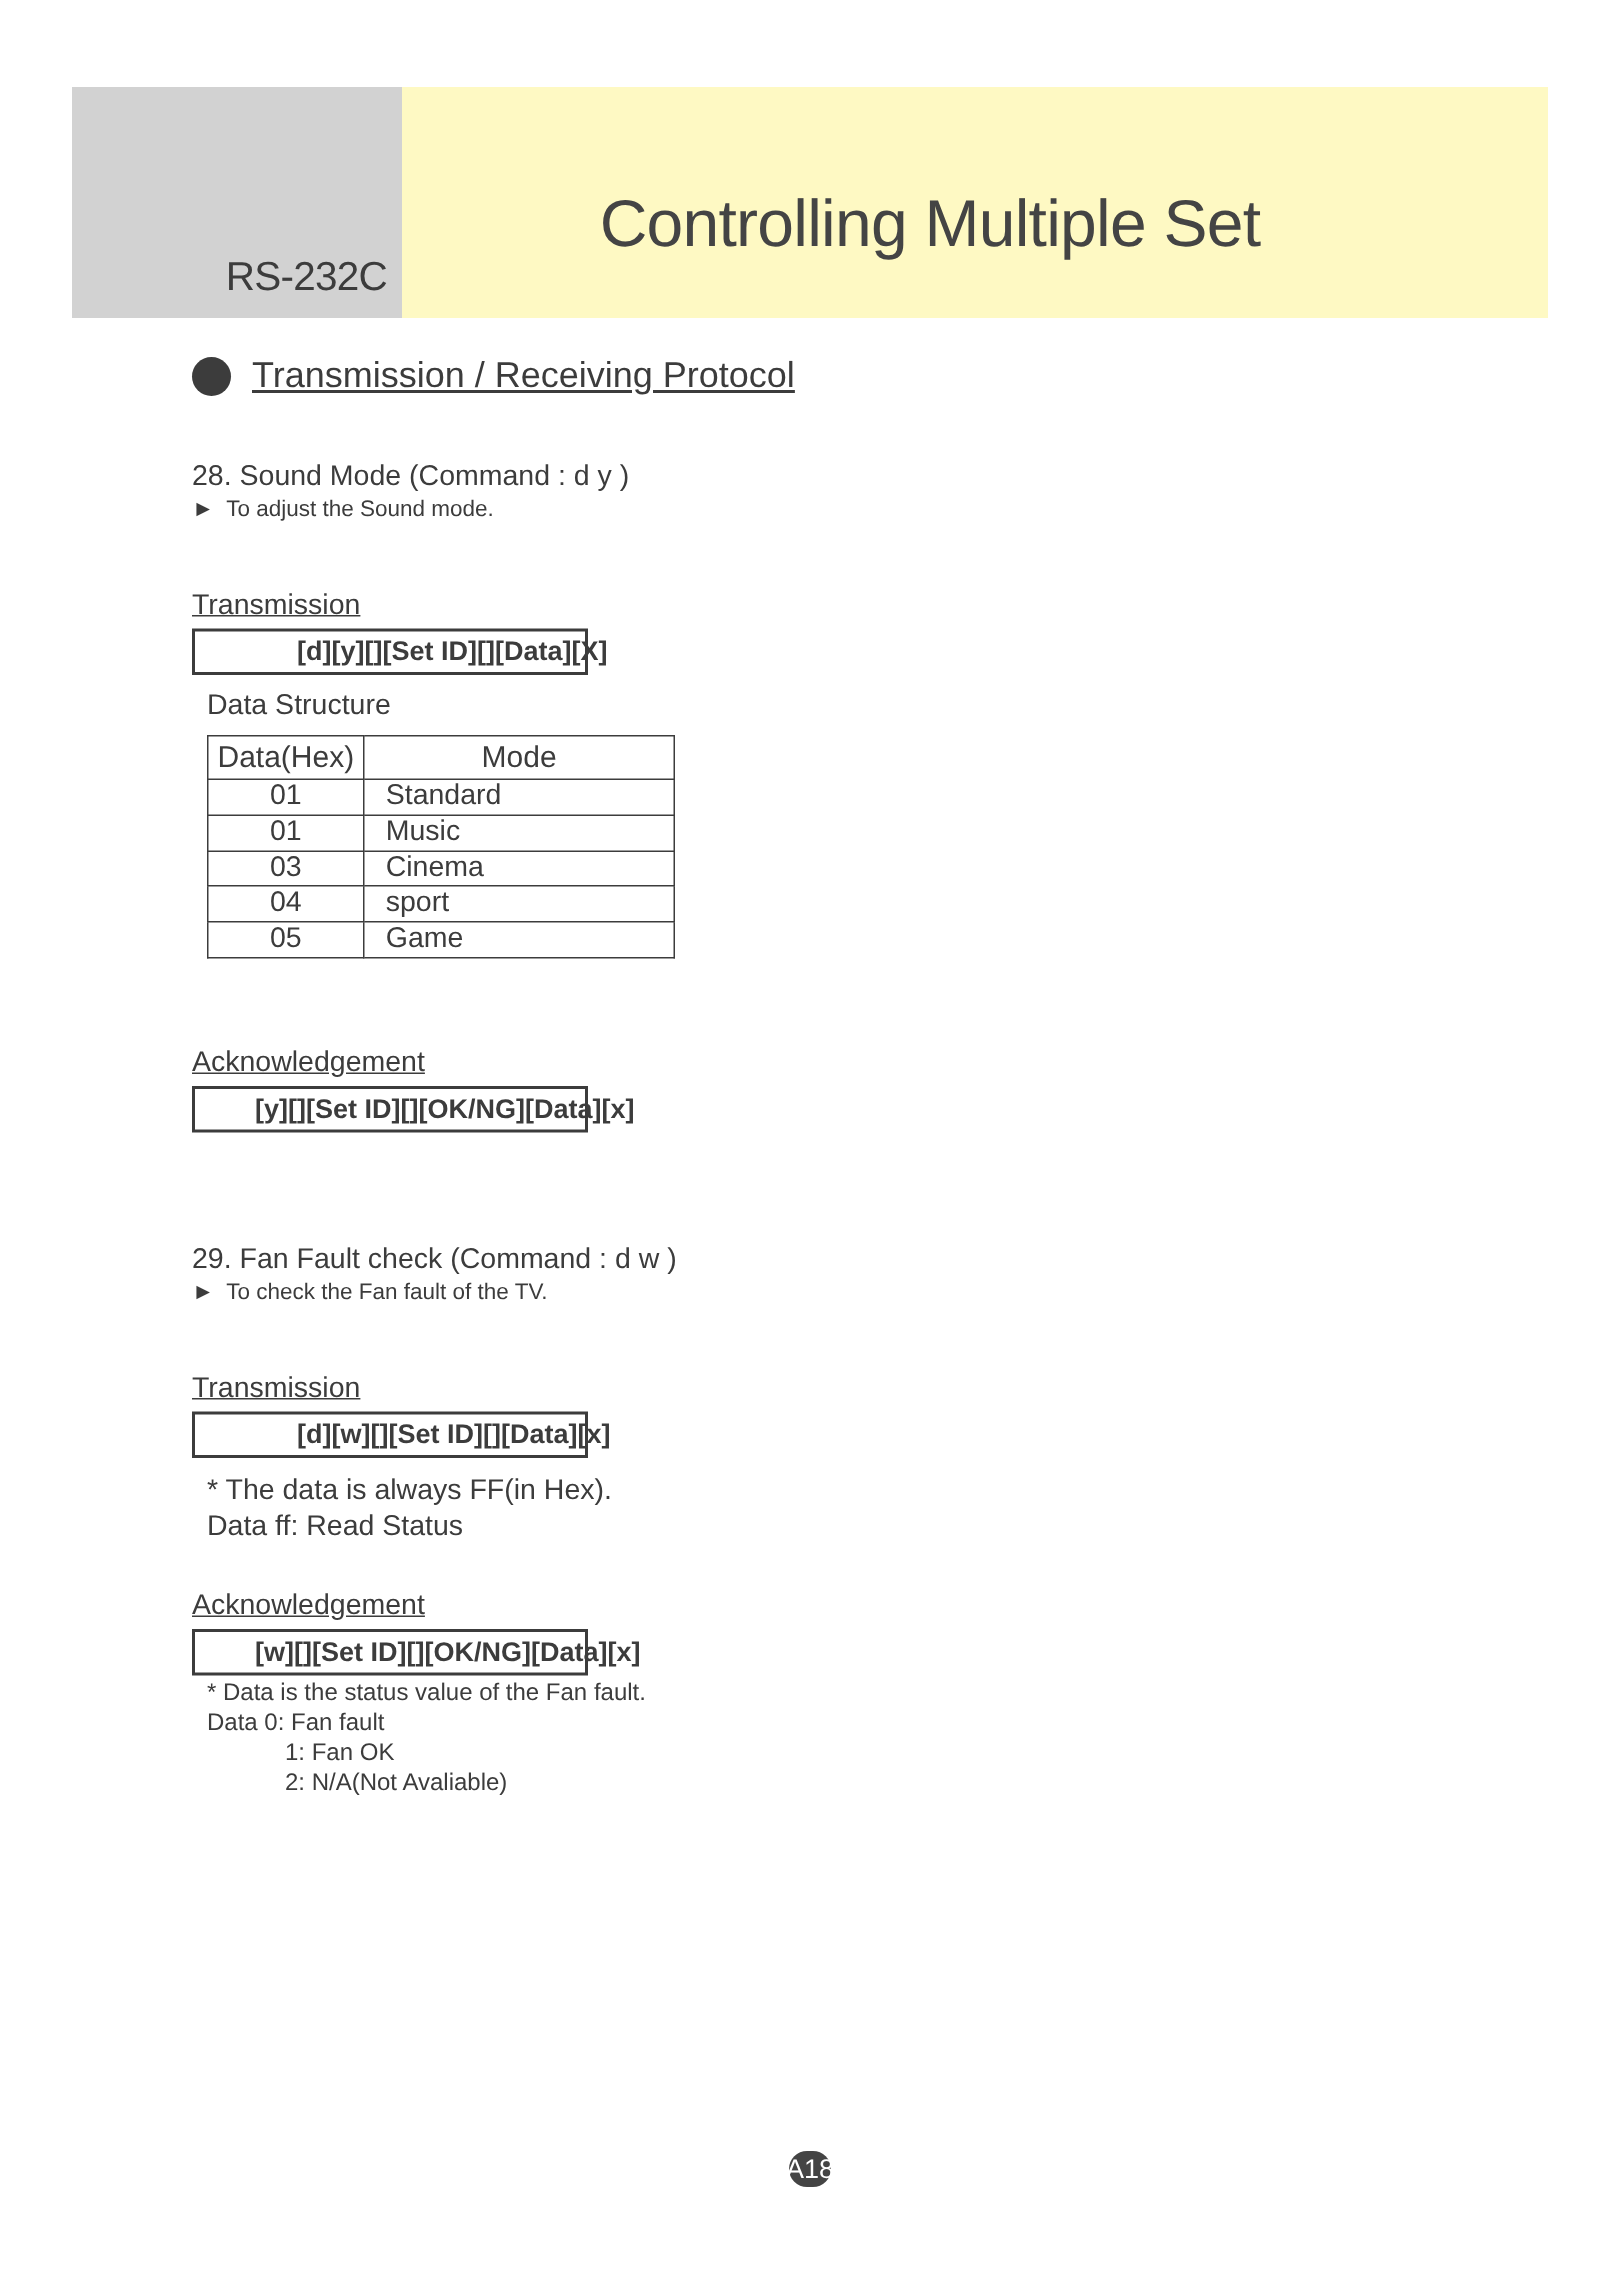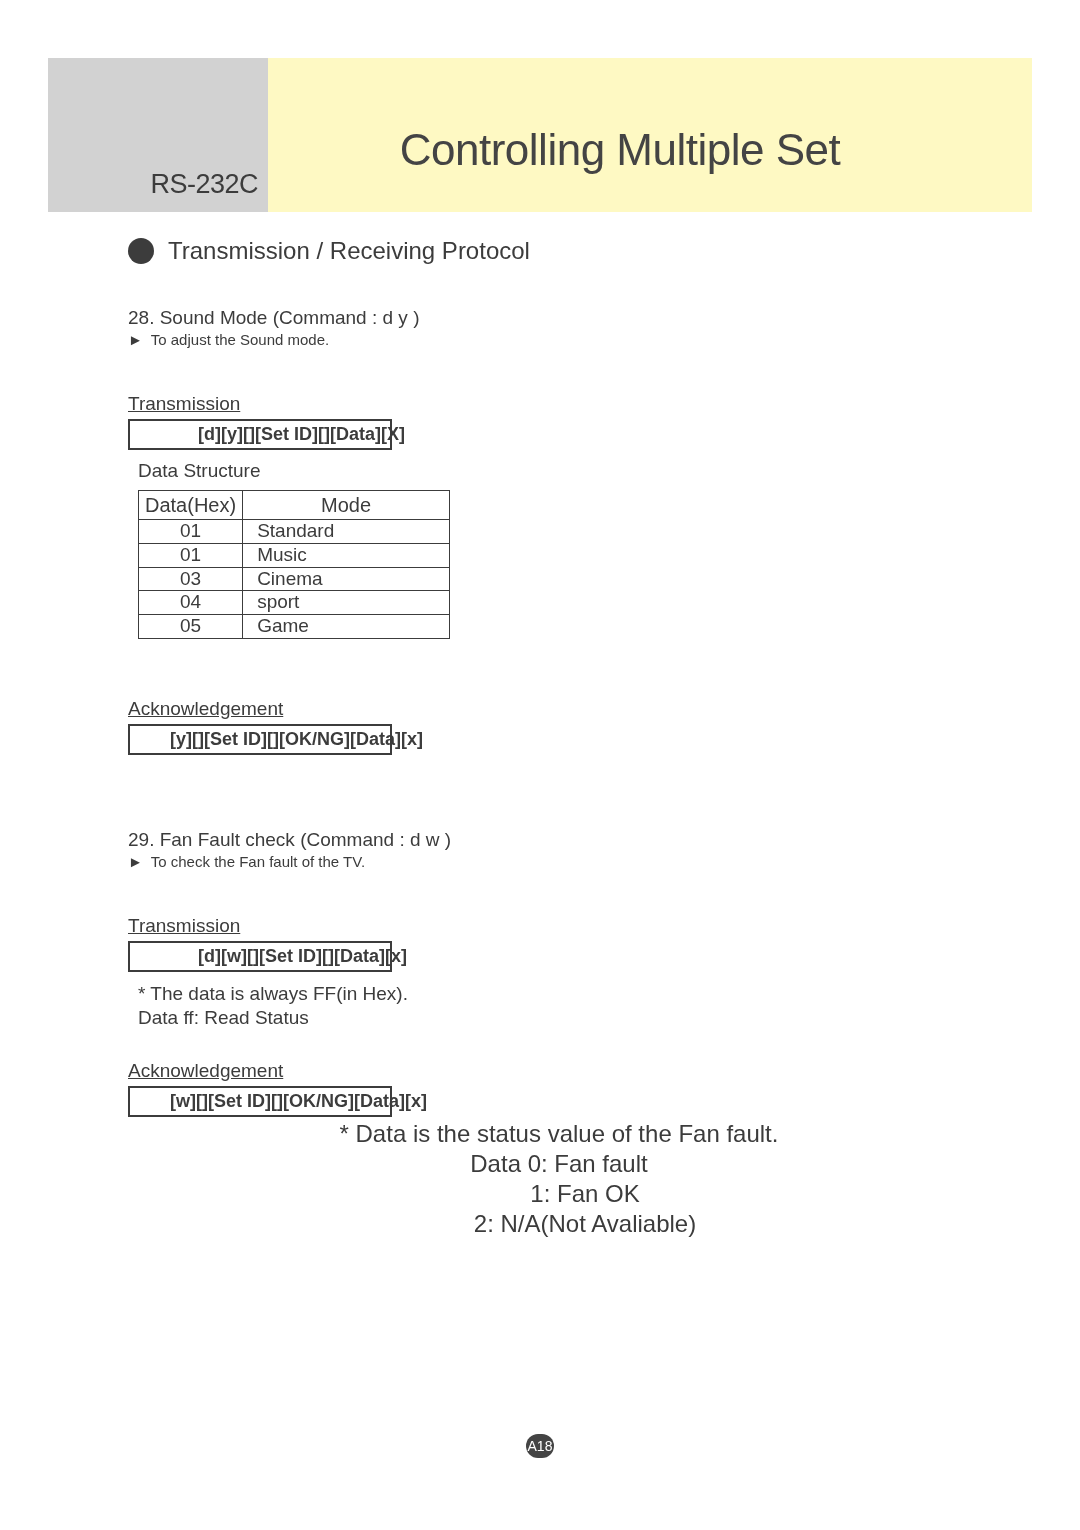--- a/index.html
+++ b/index.html
@@ -60,20 +60,21 @@
     .circle-bullet {
       width: 26px;
       height: 26px;
       border-radius: 50%;
       background: #3c3c3c;
       flex-shrink: 0;
     }
     .section-heading-text {
       font-size: 24px;
       color: #3c3c3c;
+      text-decoration: underline;
     }
     .cmd-block {
       margin-bottom: 74px;
     }
     .cmd-title {
       font-size: 19px;
       color: #3c3c3c;
       margin-bottom: 2px;
     }
     .cmd-desc {
@@ -125,38 +126,37 @@
       padding: 2px 6px;
     }
     .data-table .col-hex { text-align: center; width: 95px; }
     .data-table .col-mode { text-align: left; padding-left: 14px; }
     .note-text {
       font-size: 19px;
       padding-left: 10px;
       line-height: 1.25;
     }
     .ack-note {
-      font-size: 24px;
+      font-size: 16px;
       padding-left: 10px;
       line-height: 1.25;
       margin-top: -8px;
-      text-align: center;
     }
     .indent { padding-left: 52px; }
     .page-badge {
       position: absolute;
       bottom: 72px;
       left: 50%;
       transform: translateX(-50%);
       width: 28px;
       height: 24px;
       background: #444;
       border-radius: 12px;
       color: #fff;
-      font-size: 14px;
+      font-size: 18px;
       display: flex;
       align-items: center;
       justify-content: center;
     }
   </style>
 </head>
 <body>
 
 <div class="header-bar">
   <div class="header-left-block">

